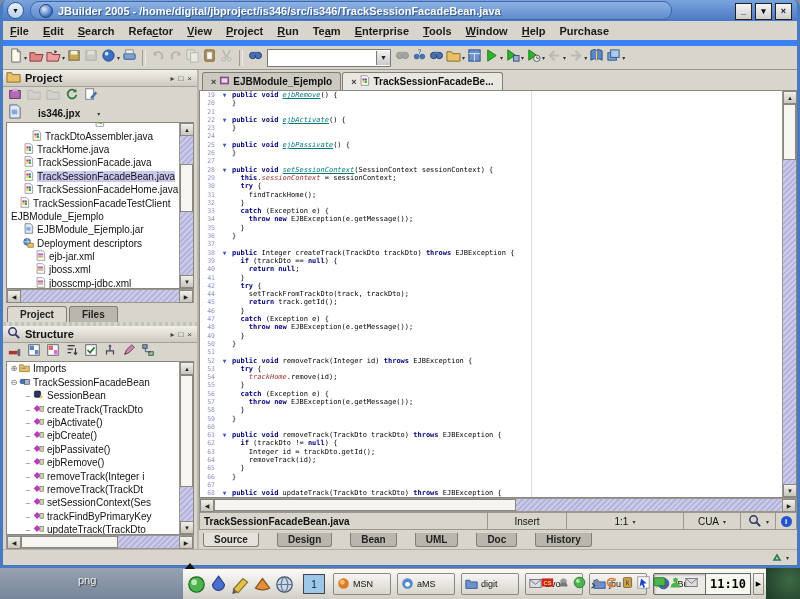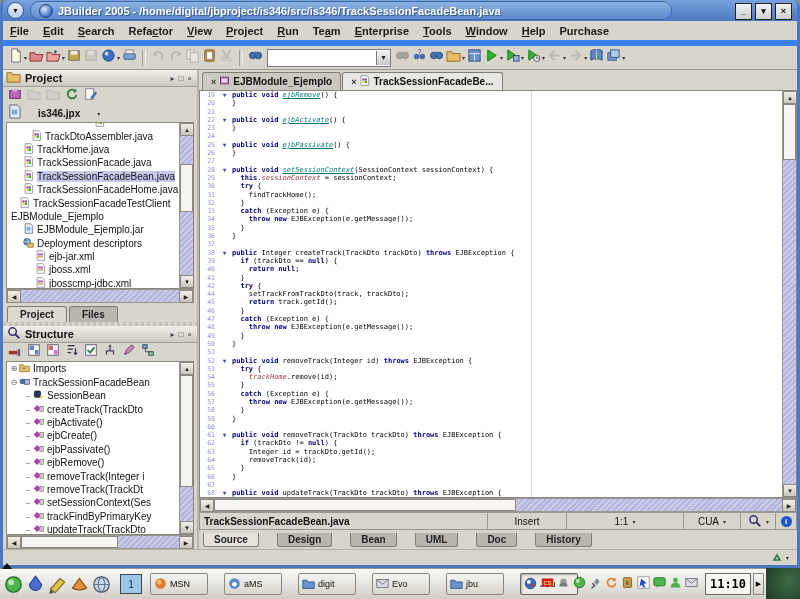--- a/index.html
+++ b/index.html
@@ -1029,20 +1029,23 @@
       <span class="ws-icon">
           <svg viewBox="0 0 12 12">
             <path d="M3 8 l3-5 3 5z" fill="none" stroke="#2a7a4a" stroke-width="1.6"></path>
           </svg>
           <span class="dd-arrow">▾</span>
         </span>
     </div>
   </div>
 
   <div class="taskbar">
+    <div class="desk-strip">
+      <span class="desk-label">png</span>
+    </div>
     <div class="panel">
       <div class="hide-arrow"></div>
       <span id="launchers" style="display:flex;">
           <span class="launcher">
             <svg viewBox="0 0 16 16" width="15" height="15">
               <circle cx="8" cy="8" r="6.5" fill="#4db34d" stroke="#1d6b1d"></circle>
               <circle cx="6" cy="6" r="2.4" fill="#b8e8b8"></circle>
             </svg>
           </span>
           <span class="launcher">
@@ -1062,21 +1065,21 @@
             </svg>
           </span>
           <span class="launcher">
             <svg viewBox="0 0 16 16" width="15" height="15">
               <circle cx="8" cy="8" r="6.5" fill="#c8d8ee" stroke="#456"></circle>
               <path d="M1.5 8h13M8 1.5a9 9 0 0 1 0 13M8 1.5a9 9 0 0 0 0 13" fill="none" stroke="#678"></path>
             </svg>
           </span>
         </span>
       <div class="pager">1</div>
-      <span id="tasks" style="display:flex;gap:16px;min-width:0;">
+      <span id="tasks" style="display:flex;gap:6px;min-width:0;">
           <span class="task-btn">
             <span><svg viewBox="0 0 16 16" width="15" height="15">
                 <circle cx="8" cy="8" r="6.5" fill="#e07a2a"></circle>
                 <circle cx="6.5" cy="6.5" r="3" fill="#f5c06a"></circle>
               </svg></span>
             <span>MSN</span>
           </span>
           <span class="task-btn">
             <span><svg viewBox="0 0 16 16" width="15" height="15">
                 <circle cx="8" cy="8" r="6.5" fill="#5588cc"></circle>

